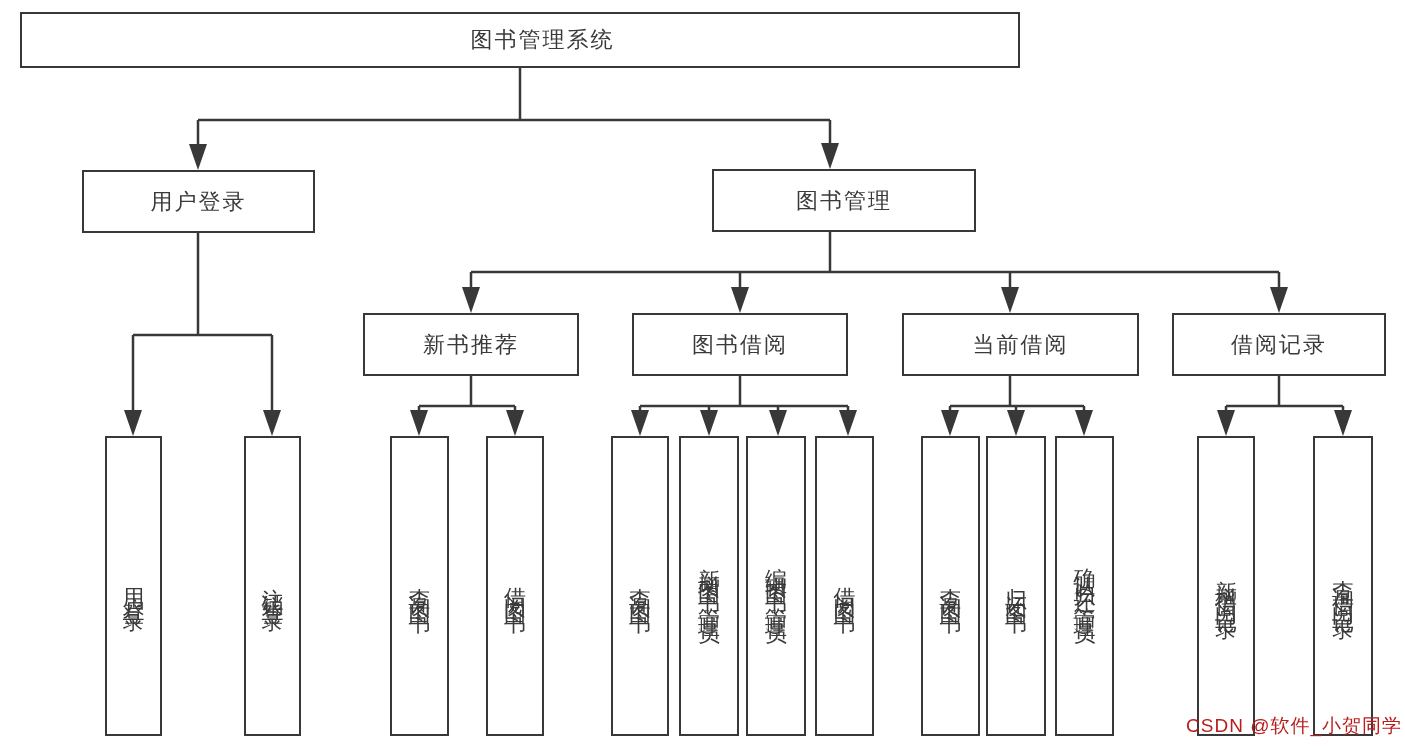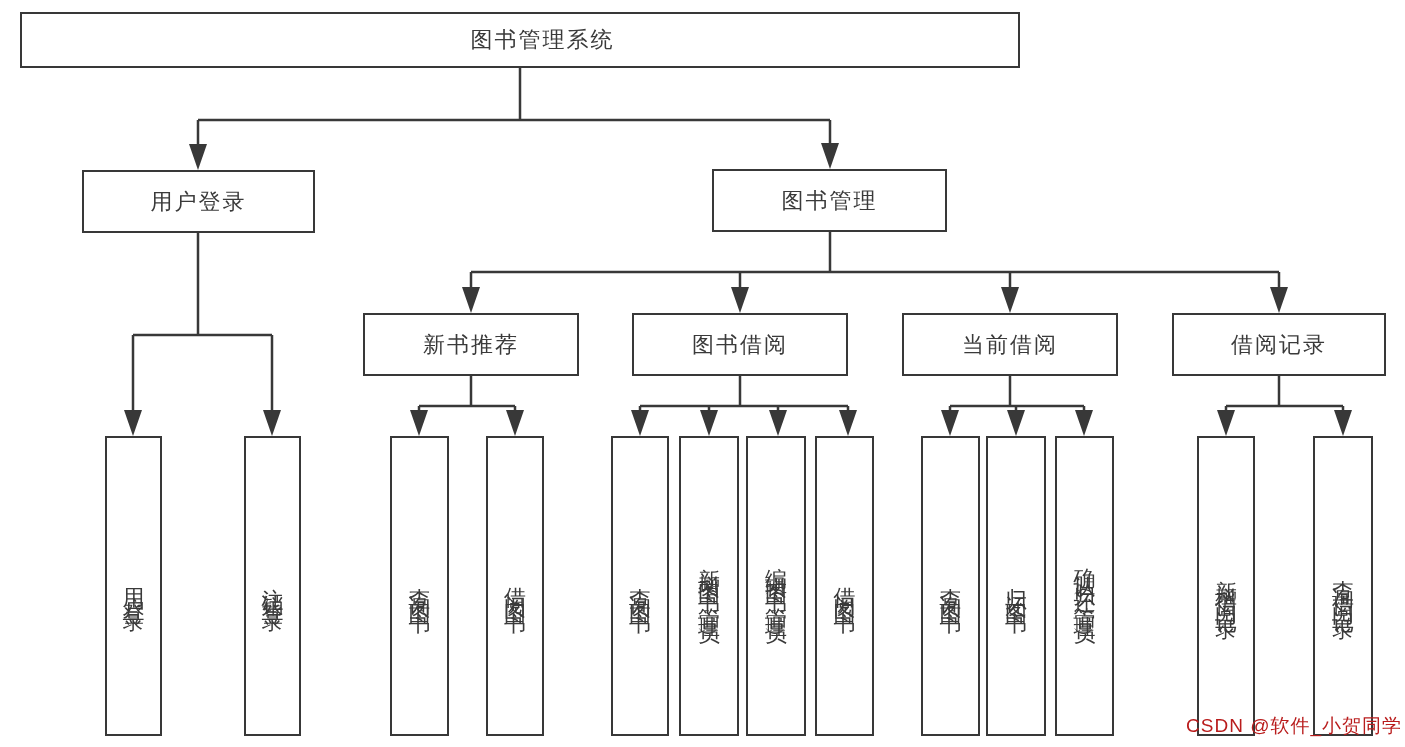--- a/index.html
+++ b/index.html
@@ -98,25 +98,25 @@
     <g>
       <path d="M1279,376 V406 M1226,406 H1343 M1226,406 V412 M1343,406 V412"></path>
       <polygon fill="#383838" stroke="none" points="1217,410 1235,410 1226,436"></polygon>
       <polygon fill="#383838" stroke="none" points="1334,410 1352,410 1343,436"></polygon>
     </g>
   </svg>
 
   <div class="box" style="left:20px; top:12px; width:1000px; height:56px;padding-left:45px;">图书管理系统</div>
 
   <div class="box" style="left:82px; top:170px; width:233px; height:63px;">用户登录</div>
-  <div class="box" style="left:712px; top:169px; width:235px; height:63px;">图书管理</div>
+  <div class="box" style="left:712px; top:169px; width:264px; height:63px;">图书管理</div>
 
   <div class="box" style="left:363px; top:313px; width:216px; height:63px;">新书推荐</div>
   <div class="box" style="left:632px; top:313px; width:216px; height:63px;">图书借阅</div>
-  <div class="box" style="left:902px; top:313px; width:216px; height:63px;">当前借阅</div>
+  <div class="box" style="left:902px; top:313px; width:237px; height:63px;">当前借阅</div>
   <div class="box" style="left:1172px; top:313px; width:214px; height:63px;">借阅记录</div>
 
   <div class="box vbox" style="left:105px; top:436px; width:57px; height:300px;">用户登录</div>
   <div class="box vbox" style="left:244px; top:436px; width:57px; height:300px;">注销登录</div>
 
   <div class="box vbox" style="left:390px; top:436px; width:59px; height:300px;">查询图书</div>
   <div class="box vbox" style="left:486px; top:436px; width:58px; height:300px;">借阅图书</div>
 
   <div class="box vbox" style="left:611px; top:436px; width:58px; height:300px;">查询图书</div>
   <div class="box vbox" style="left:679px; top:436px; width:60px; height:300px;">新增图书（管理员）</div>

